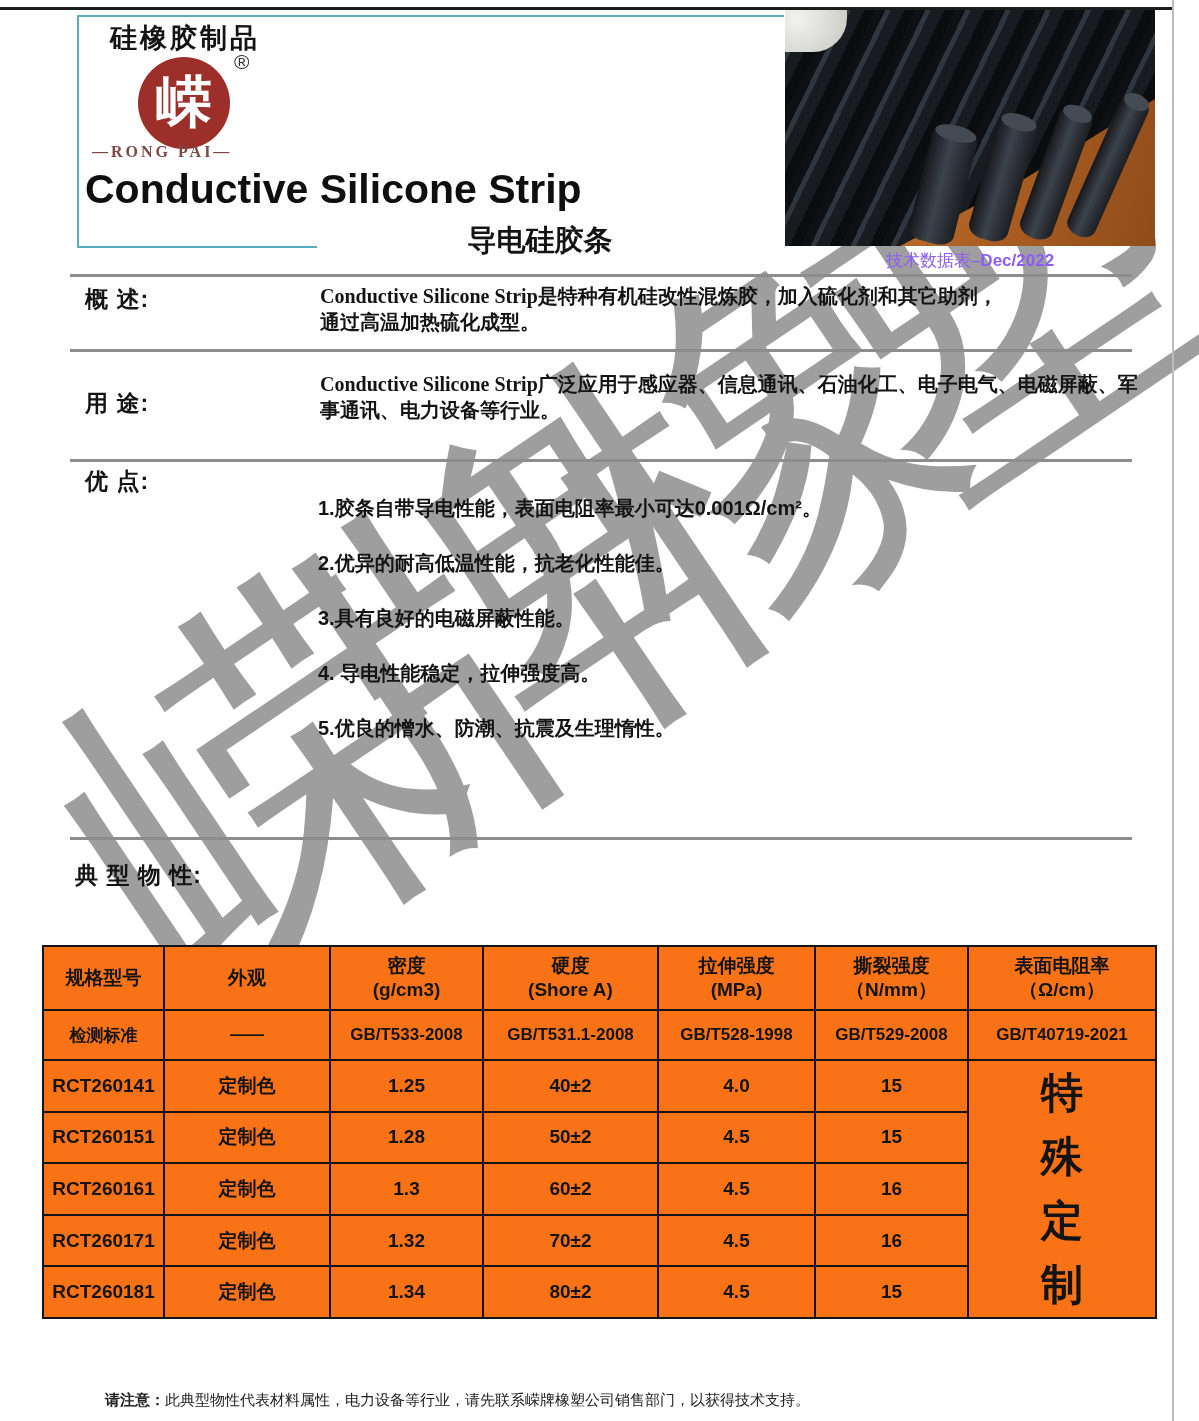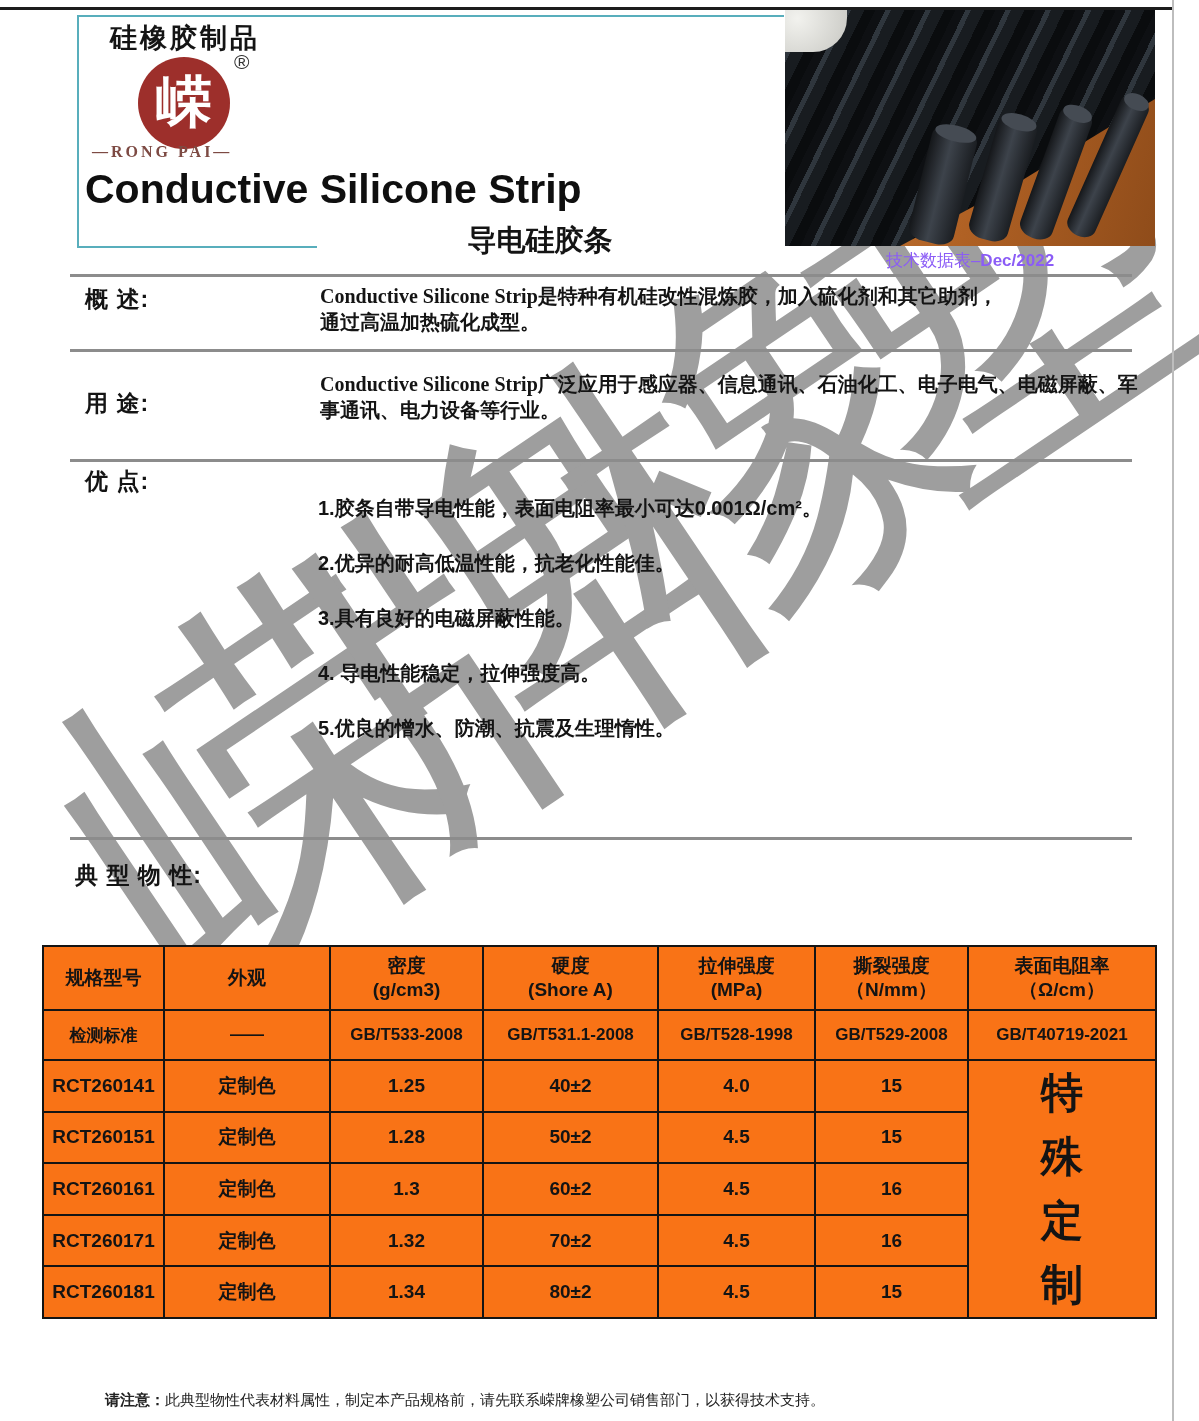--- a/index.html
+++ b/index.html
@@ -232,16 +232,16 @@
       <td>定制色</td>
       <td>1.34</td>
       <td>80±2</td>
       <td>4.5</td>
       <td>15</td>
     </tr>
   </tbody>
     </table>
 
   <div class="footer-note">
-    <b>请注意：</b><span>此典型物性代表材料属性，制定本产品规格前，请先联系嵘牌橡塑公司销售部门，以获得技术支持。</span>
+    <b>请注意：</b><span>此典型物性代表材料属性，电力设备等行业，请先联系嵘牌橡塑公司销售部门，以获得技术支持。</span>
   </div>
 
 </div>
 
 </body></html>

